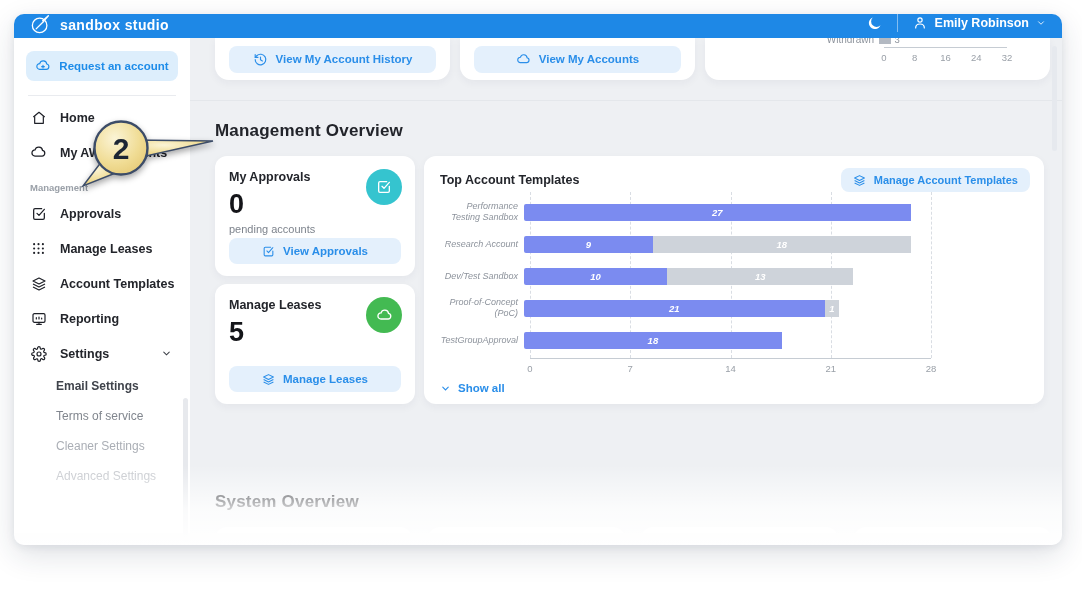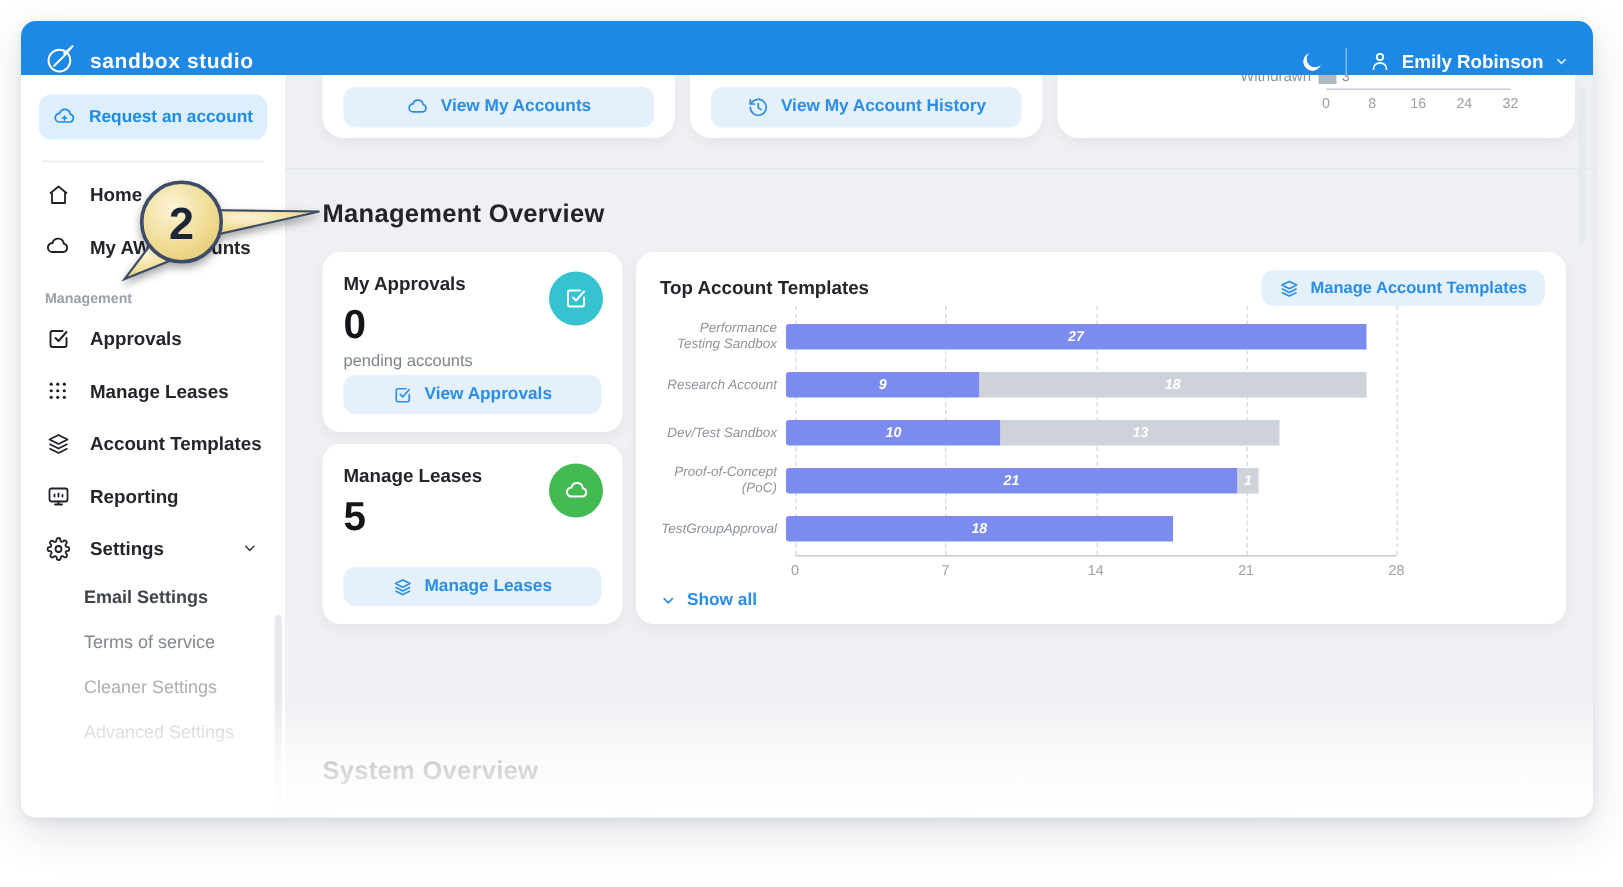--- a/index.html
+++ b/index.html
@@ -4,22 +4,22 @@
 <style>
   * { margin:0; padding:0; box-sizing:border-box; }
   body { background:#fff; font-family:"Liberation Sans", sans-serif; }
   .canvas { position:relative; width:1082px; height:591px; background:#fff; overflow:hidden; }
 
   .app { position:absolute; left:14px; top:14px; width:1048px; height:531px;
          border-radius:10px; overflow:hidden; background:#eef0f3;
          box-shadow:0 10px 30px rgba(30,40,70,.14), 0 2px 8px rgba(30,40,70,.08); }
 
   
-  .topbar { height:36px; background:#1e88e6; color:#fff; display:flex;
-            align-items:flex-end; justify-content:space-between; padding:0 16px; }
+  .topbar { height:24px; background:#1e88e6; color:#fff; display:flex;
+            align-items:flex-start; justify-content:space-between; padding:0 16px; }
   .brand { display:flex; align-items:center; gap:9px; font-size:14px; font-weight:bold; letter-spacing:.4px; }
   .topbar-right { display:flex; align-items:center; gap:14px; }
   .icon-btn { background:none; border:none; color:#fff; display:flex; align-items:center; cursor:pointer; }
   .vdiv { width:1px; height:18px; background:rgba(255,255,255,.45); }
   .user { display:flex; align-items:center; gap:7px; font-size:12.5px; font-weight:bold; cursor:pointer; }
 
   .row { display:flex; height:495px; }
 
   
   .sidebar { width:176px; background:#fff; flex-shrink:0; position:relative; padding-top:13px; }
@@ -254,40 +254,40 @@
         <div class="sub-item sub-1">Terms of service</div>
         <div class="sub-item sub-2">Cleaner Settings</div>
         <div class="sub-item sub-3">Advanced Settings</div>
 
         <div class="sb-scroll"></div>
       </aside>
 
       <main class="main">
 
         <div class="toprow">
-          <div class="cut-card w1">
-            <button class="pill-btn in-card">
-              <span style="display:flex;">
-                <svg width="15" height="15" viewBox="0 0 24 24" fill="none" stroke="#2a8ee9" stroke-width="1.8" stroke-linecap="round">
-                    <path d="M7 17h10a4 4 0 0 0 .7-7.9A5.4 5.4 0 0 0 7.1 8.4 4.3 4.3 0 0 0 7 17z"></path>
-                  </svg>
-              </span>
-              <span>View My Accounts</span>
-            </button>
-          </div>
           <div class="cut-card w2">
             <button class="pill-btn in-card">
               <span style="display:flex;">
                 <svg width="15" height="15" viewBox="0 0 24 24" fill="none" stroke="#2a8ee9" stroke-width="1.8" stroke-linecap="round" stroke-linejoin="round">
                     <path d="M3.5 12a8.5 8.5 0 1 0 2.5-6L3.5 8.5"></path>
                     <path d="M3.5 4v4.5H8"></path>
                     <path d="M12 8v4.5l3 2"></path>
                   </svg>
               </span>
               <span>View My Account History</span>
+            </button>
+          </div>
+          <div class="cut-card w1">
+            <button class="pill-btn in-card">
+              <span style="display:flex;">
+                <svg width="15" height="15" viewBox="0 0 24 24" fill="none" stroke="#2a8ee9" stroke-width="1.8" stroke-linecap="round">
+                    <path d="M7 17h10a4 4 0 0 0 .7-7.9A5.4 5.4 0 0 0 7.1 8.4 4.3 4.3 0 0 0 7 17z"></path>
+                  </svg>
+              </span>
+              <span>View My Accounts</span>
             </button>
           </div>
           <div class="cut-card w3">
             <div class="wd-chart" id="wd-chart">
                 <div class="wd-row">
                   <div class="wd-label">Withdrawn</div>
                   <div class="wd-bar" style="width: 11.5312px; background: rgb(179, 185, 194);"></div>
                   <span class="wd-val">3</span>
                 </div>
                 <div class="wd-axis">

